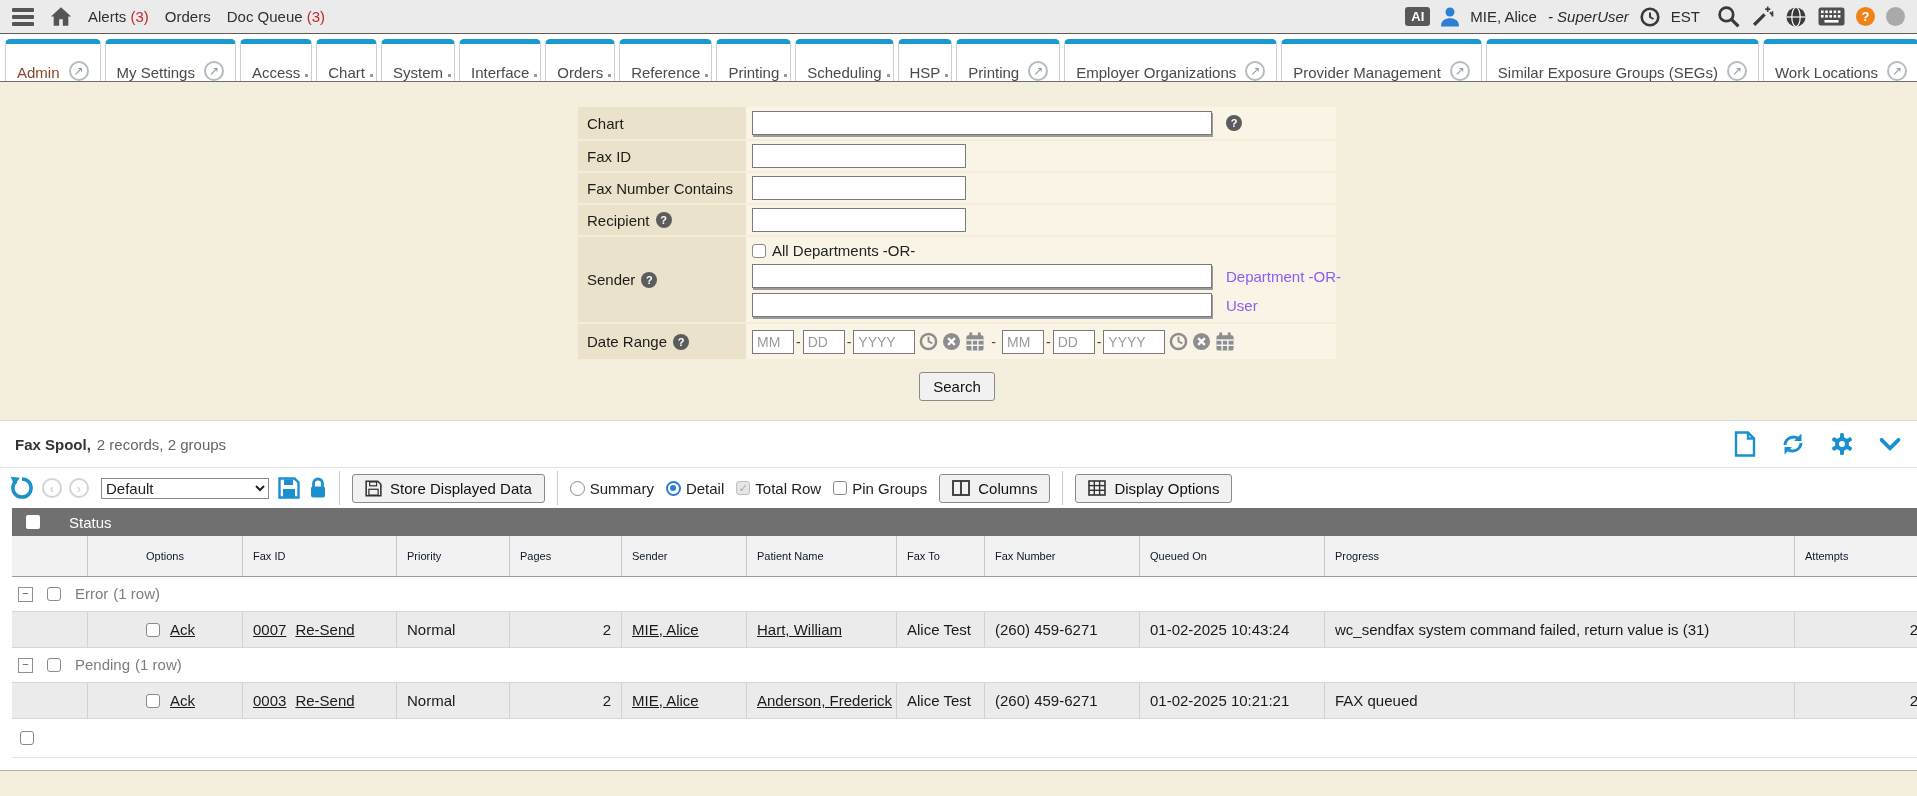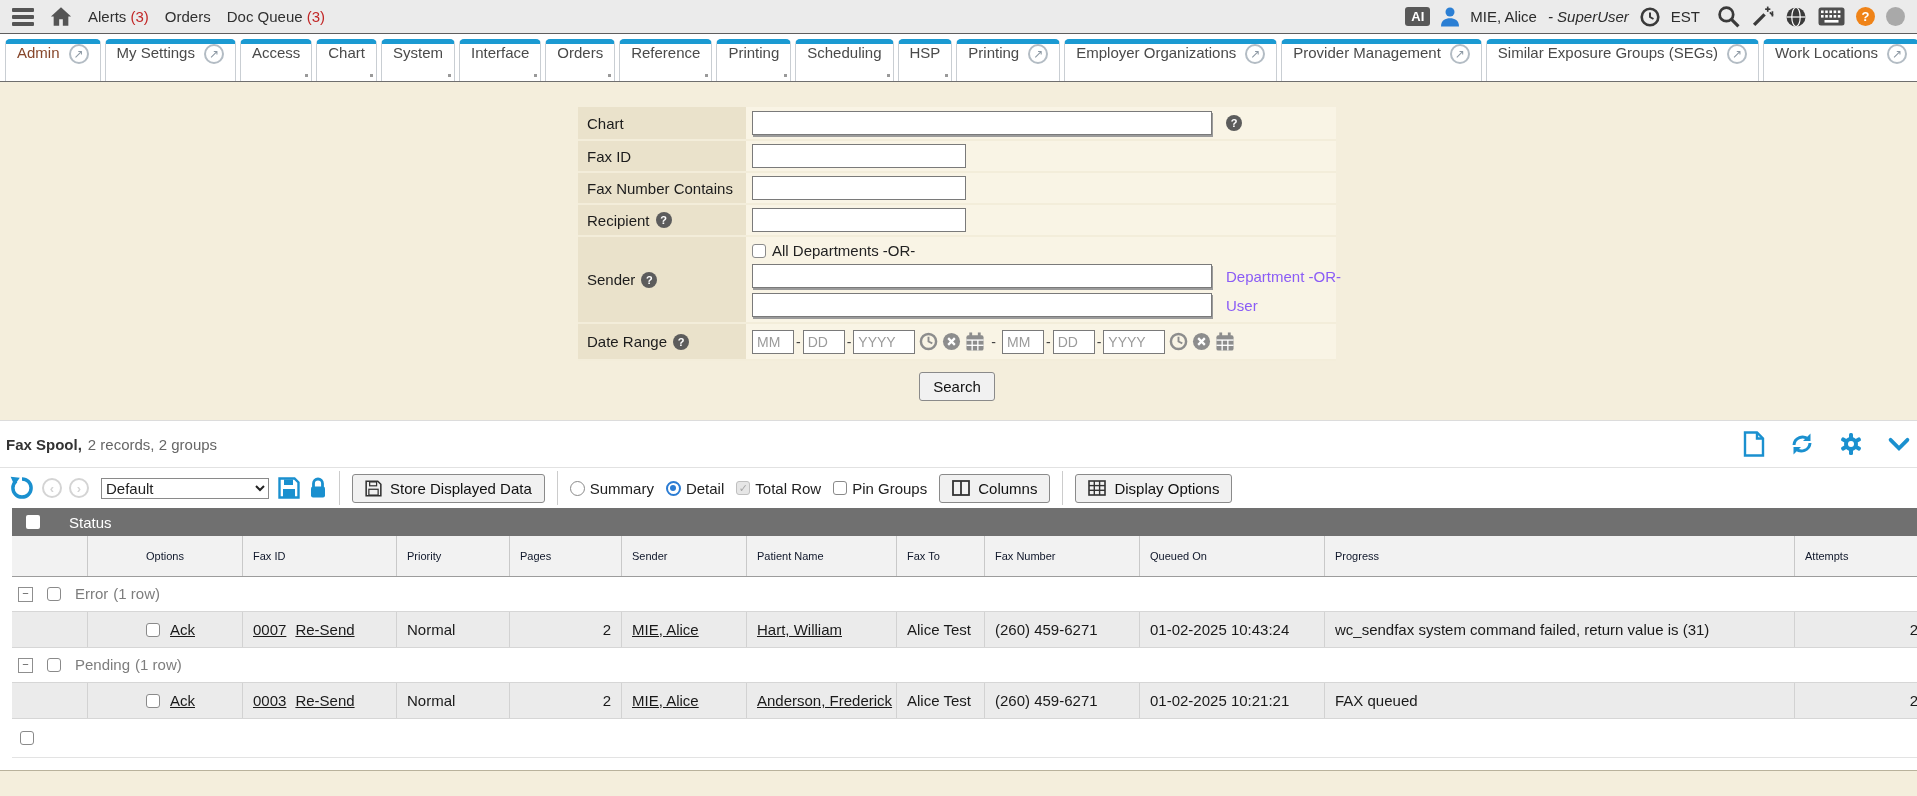--- a/index.html
+++ b/index.html
@@ -15,21 +15,21 @@
   .topbar-right{margin-left:auto;display:flex;align-items:center;gap:11px;}
   .ai-badge{background:#585858;color:#fff;font-weight:bold;font-size:13px;padding:3px 6px;border-radius:3px;line-height:1;}
   .user-name{font-size:15px;color:#2c2c2c;}
   .user-role{font-size:15px;color:#2c2c2c;font-style:italic;}
   .tz{font-size:15px;color:#2c2c2c;}
   .help-orange{width:19px;height:19px;border-radius:50%;background:#ef8318;color:#fff;font-size:13px;font-weight:bold;display:flex;align-items:center;justify-content:center;}
   .avatar{width:19px;height:19px;border-radius:50%;background:#a9a9a9;}
 
   
   .tabbar{position:absolute;top:35px;left:0;width:100%;height:46px;background:#fff;display:flex;gap:4px;padding:4px 5px 0 5px;box-sizing:border-box;}
-  .tab{position:relative;background:#fff;border:1px solid #c9ced3;border-top:5px solid #1b9ad2;border-bottom:none;border-radius:5px 5px 0 0;height:42px;display:flex;align-items:flex-start;gap:9px;padding:0 11px;font-size:15px;color:#4a4a4a;box-sizing:border-box;white-space:nowrap;cursor:pointer;}
+  .tab{position:relative;background:#fff;border:1px solid #c9ced3;border-top:5px solid #1b9ad2;border-bottom:none;border-radius:5px 5px 0 0;height:42px;display:flex;align-items:flex-end;gap:9px;padding:0 11px;font-size:15px;color:#4a4a4a;box-sizing:border-box;white-space:nowrap;cursor:pointer;}
   .tab.admin{color:#86462a;}
   .tab.has-sub::after{content:"";position:absolute;right:3px;bottom:4px;width:3px;height:3px;background:#9a9a9a;}
   .ext-icon{width:20px;height:20px;border:2px solid #b3bcc4;border-radius:50%;color:#8d99a4;font-size:12px;display:flex;align-items:center;justify-content:center;box-sizing:border-box;}
 
   
   .formarea{position:absolute;top:81px;left:0;width:100%;height:340px;background:#f4eedc;border-top:1px solid #6e6e6e;border-bottom:1px solid #dcdcdc;box-sizing:border-box;}
   .formtable{position:absolute;left:578px;top:25px;width:758px;display:grid;grid-template-columns:168px 590px;}
   .flabel{background:#eae2cb;font-size:15px;color:#1c1c1c;display:flex;align-items:center;gap:6px;padding:0 4px 0 9px;border-bottom:2px solid #f3edda;box-sizing:border-box;}
   .fvalue{background:#f9f4e5;display:flex;align-items:center;padding:3px 6px;border-bottom:2px solid #f3edda;box-sizing:border-box;min-height:31px;}
   .help{width:16px;height:16px;min-width:16px;border-radius:50%;background:#5c5c5c;color:#fff;font-size:11px;font-weight:bold;display:inline-flex;align-items:center;justify-content:center;}
@@ -43,21 +43,21 @@
   .d-mm,.d-dd{width:32px;}
   .d-yyyy{width:52px;}
   .dash{color:#444;margin:0 2px;font-size:14px;}
   .dgap{margin:0 6px;color:#444;font-size:14px;}
   .dicon{cursor:pointer;margin-left:4px;display:flex;align-items:center;}
   .search-wrap{grid-column:1 / 3;display:flex;justify-content:center;padding:11px 0;}
   button.btn{background:#f1f1f1;border:1px solid #8a8a8a;border-radius:3px;font:15px "Liberation Sans",sans-serif;color:#111;padding:5px 13px;cursor:pointer;}
   .cb{width:14px;height:14px;min-width:14px;border:1px solid #8a8a8a;border-radius:3px;background:#fff;box-sizing:border-box;display:inline-flex;align-items:center;justify-content:center;font-size:11px;color:transparent;cursor:pointer;}
 
   
-  .results-header{position:absolute;top:421px;left:0;width:100%;height:46px;background:#fff;display:flex;align-items:center;padding:0 6px;box-sizing:border-box;}
+  .results-header{position:absolute;top:421px;left:0;width:100%;height:46px;background:#fff;display:flex;align-items:center;padding:0 15px;box-sizing:border-box;}
   .rh-title{font-weight:bold;font-size:15px;color:#333;}
   .rh-sub{font-size:15px;color:#666;margin-left:6px;}
   .rh-icons{margin-left:auto;display:flex;gap:24px;align-items:center;}
   .rh-icons>*{cursor:pointer;display:flex;align-items:center;}
 
   
   .toolbar{position:absolute;top:467px;left:0;width:100%;height:41px;background:#fff;border-top:1px solid #e2e2e2;display:flex;align-items:center;padding:0 9px;box-sizing:border-box;}
   .vdiv{width:1px;height:34px;background:#ccc;margin:0 12px;}
   .circle-nav{width:20px;height:20px;border-radius:50%;border:2px solid #d4d4d4;color:#d4d4d4;font-size:13px;font-weight:bold;display:flex;align-items:center;justify-content:center;box-sizing:border-box;margin-left:7px;cursor:pointer;}
   select.view{width:168px;height:21px;font:15px "Liberation Sans",sans-serif;border:1px solid #8a8a8a;background:#fff;margin-left:12px;color:#222;}

